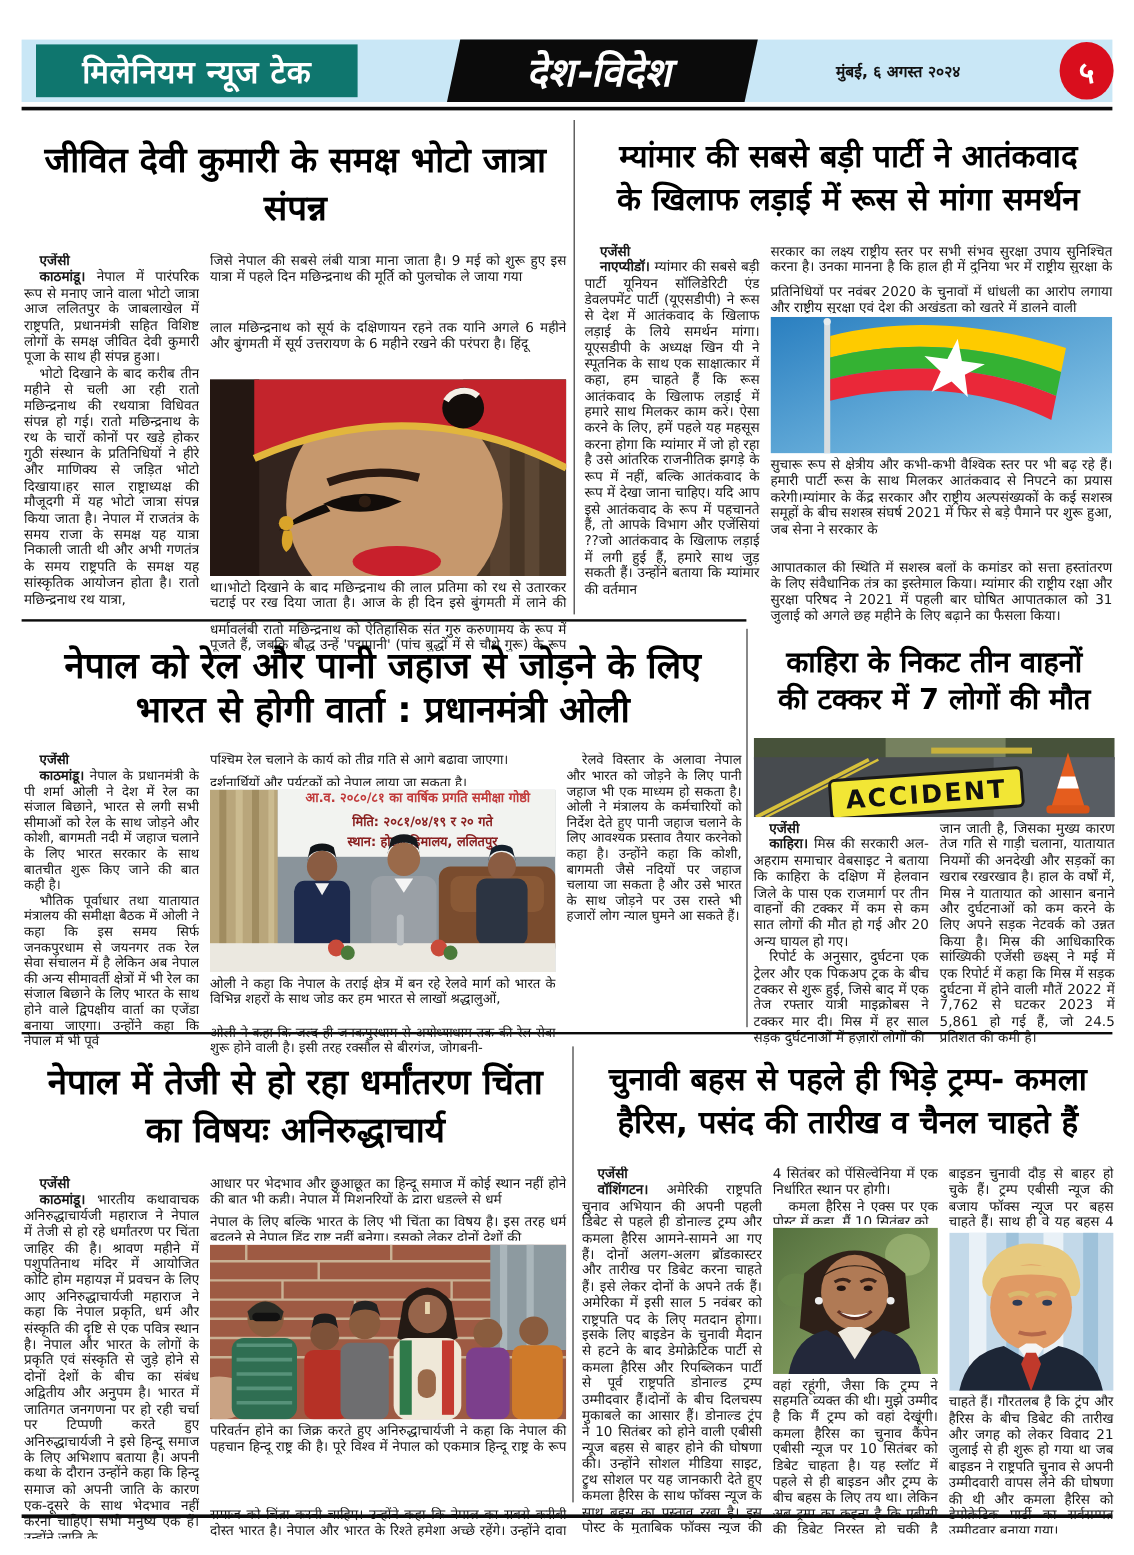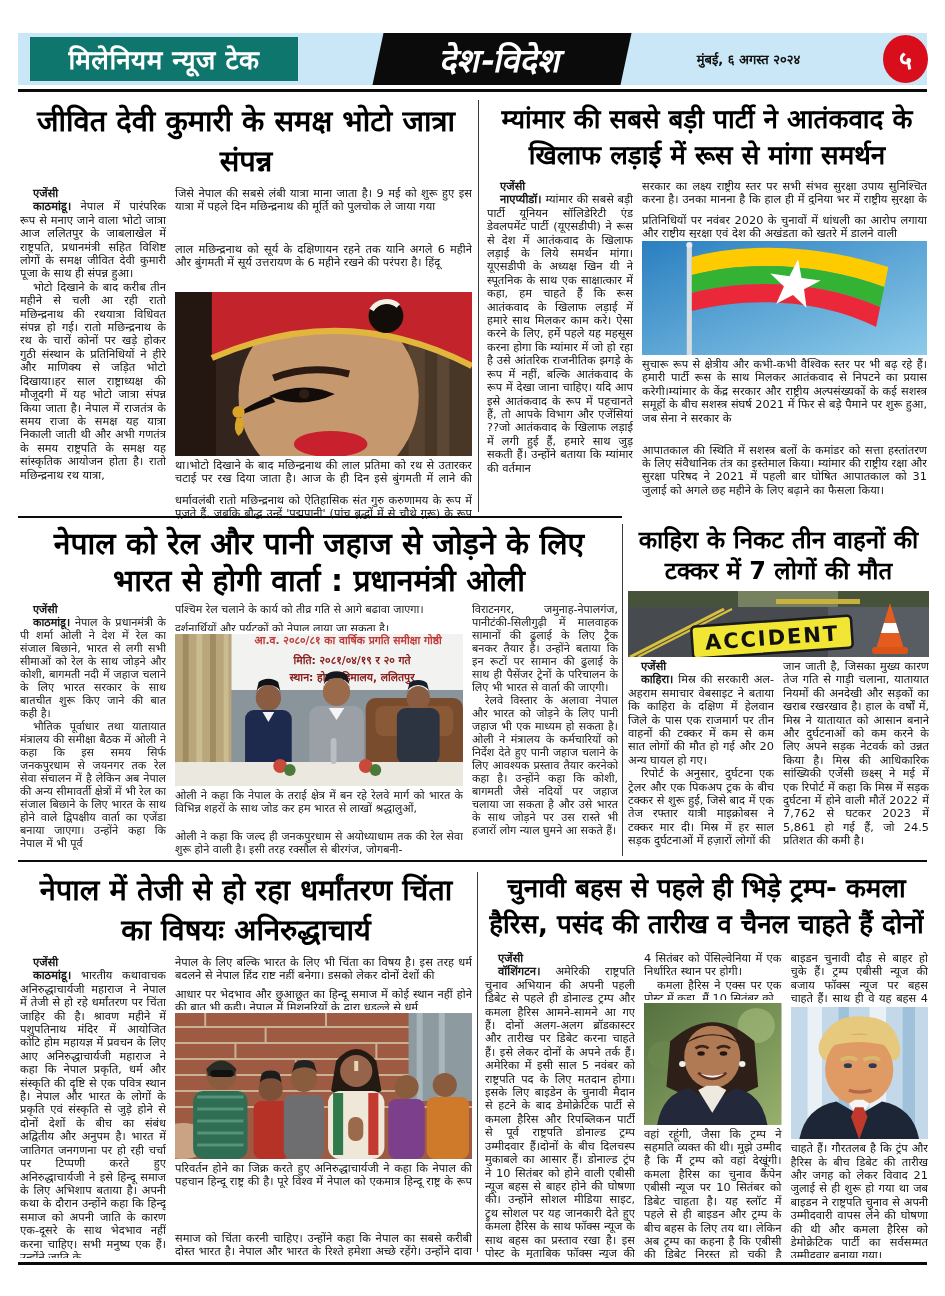--- a/index.html
+++ b/index.html
@@ -11,21 +11,21 @@
   #masthead-box{left:30px;top:37px;width:268px;height:44px;background:#0f766e;display:flex;align-items:center;justify-content:center;}
   #masthead-box .t{color:#fff;font-weight:bold;font-size:26px;letter-spacing:.5px;white-space:nowrap;}
   #section-band{left:378px;top:33px;width:248px;height:52px;background:#0b0b0b;transform:skewX(-12deg);display:flex;align-items:center;justify-content:center;}
   #section-band .t{color:#fff;font-weight:bold;font-size:33px;white-space:nowrap;}
   #edition-date{left:636px;top:33px;width:225px;height:52px;display:flex;align-items:center;justify-content:center;font-weight:bold;font-size:13px;}
   #page-circle{left:883px;top:35px;width:45px;height:48px;background:#d90e1d;border-radius:50%;display:flex;align-items:center;justify-content:center;color:#fff;font-weight:bold;font-size:25px;}
   .hrule{background:#0b0b0b;}
   .vrule{width:1px;background:#3a3a3a;}
   
   .article{position:absolute;}
-  .hl{font-weight:bold;text-align:center;color:#000;margin:4px;overflow:hidden;}
+  .hl{font-weight:bold;text-align:center;color:#000;margin:16px;overflow:hidden;}
   .body-cols{display:flex;gap:9px;text-align:justify;font-size:11.3px;line-height:13.4px;color:#161616;}
   .body-cols.sm{font-size:11px;line-height:13px;}
   .col{overflow:hidden;}
   .fix146{flex:0 0 146px;}
   .fix150{flex:0 0 150px;}
   .grow{flex:1 1 auto;min-width:0;}
   .pair{display:flex;flex-direction:column;}
   .pair-row{display:flex;gap:9px;overflow:hidden;flex-direction:column;}
   .pcol{flex:1 1 0;overflow:hidden;}
   p{margin:0;text-indent:13px;}
@@ -209,21 +209,20 @@
         <div class="pair-row" style="flex:1 1 auto;">
           <div class="pcol">
               <p class="noind">ओली ने कहा कि नेपाल के तराई क्षेत्र में बन रहे रेलवे मार्ग को भारत के विभिन्न शहरों के साथ जोड कर हम भारत से लाखों श्रद्धालुओं,</p>
             </div>
           <div class="pcol">
               <p class="noind">ओली ने कहा कि जल्द ही जनकपुरधाम से अयोध्याधाम तक की रेल सेवा शुरू होने वाली है। इसी तरह रक्सौल से बीरगंज, जोगबनी-</p>
             </div>
         </div>
       </div>
       <div class="col fix146">
-        <p class="noind">विराटनगर, जमुनाह-नेपालगंज, पानीटंकी-सिलीगुढ़ी में मालवाहक सामानों की ढुलाई के लिए ट्रैक बनकर तैयार है। उन्होंने बताया कि इन रूटों पर सामान की ढुलाई के साथ ही पैसेंजर ट्रेनों के परिचालन के लिए भी भारत से वार्ता की जाएगी।</p>
         <p>रेलवे विस्तार के अलावा नेपाल और भारत को जोड़ने के लिए पानी जहाज भी एक माध्यम हो सकता है। ओली ने मंत्रालय के कर्मचारियों को निर्देश देते हुए पानी जहाज चलाने के लिए आवश्यक प्रस्ताव तैयार करनेको कहा है। उन्होंने कहा कि कोशी, बागमती जैसे नदियों पर जहाज चलाया जा सकता है और उसे भारत के साथ जोड़ने पर उस रास्ते भी हजारों लोग न्याल घुमने आ सकते हैं।</p>
       </div>
     </div>
   </div>
 
   <div class="article" style="left:628px;top:521px;width:301px;">
     <h1 class="hl" style="font-size:24px;line-height:31px;height:62px;">काहिरा के निकट तीन वाहनों की टक्कर में 7 लोगों की मौत</h1>
     <div class="photo" style="height:66px;margin-top:4px;">
       <svg width="100%" height="100%" viewBox="0 0 301 66" preserveAspectRatio="none">
         <rect width="301" height="18" fill="#47523a"></rect>
@@ -257,24 +256,24 @@
   <div class="article" style="left:20px;top:866px;width:452px;">
     <h1 class="hl" style="font-size:29px;line-height:40px;height:82px;">नेपाल में तेजी से हो रहा धर्मांतरण चिंता का विषयः अनिरुद्धाचार्य</h1>
     <div class="body-cols" style="height:302px;margin-top:3px;">
       <div class="col fix146">
         <p class="agency">एजेंसी</p>
         <p><span class="dl">काठमांडू।</span> <span>भारतीय कथावाचक अनिरुद्धाचार्यजी महाराज ने नेपाल में तेजी से हो रहे धर्मांतरण पर चिंता जाहिर की है। श्रावण महीने में पशुपतिनाथ मंदिर में आयोजित कोटि होम महायज्ञ में प्रवचन के लिए आए अनिरुद्धाचार्यजी महाराज ने कहा कि नेपाल प्रकृति, धर्म और संस्कृति की दृष्टि से एक पवित्र स्थान है। नेपाल और भारत के लोगों के प्रकृति एवं संस्कृति से जुड़े होने से दोनों देशों के बीच का संबंध अद्वितीय और अनुपम है।  भारत में जातिगत जनगणना पर हो रही चर्चा पर टिप्पणी करते हुए अनिरुद्धाचार्यजी ने इसे हिन्दू समाज के लिए अभिशाप बताया है। अपनी कथा के दौरान उन्होंने कहा कि हिन्दू समाज को अपनी जाति के कारण एक-दूसरे के साथ भेदभाव नहीं करना चाहिए। सभी मनुष्य एक हैं। उन्होंने जाति के</span></p>
       </div>
       <div class="pair grow">
         <div class="pair-row" style="height:54px;">
           <div class="pcol">
+              <p class="noind">आधार पर भेदभाव और छुआछूत का हिन्दू समाज में कोई स्थान नहीं होने की बात भी कही।  नेपाल में मिशनरियों के द्वारा धड़ल्ले से धर्म</p>
+            </div>
+          <div class="pcol">
               <p class="noind">नेपाल के लिए बल्कि भारत के लिए भी चिंता का विषय है। इस तरह धर्म बदलने से नेपाल हिंदू राष्ट्र नहीं बनेगा। इसको लेकर दोनों देशों की</p>
-            </div>
-          <div class="pcol">
-              <p class="noind">आधार पर भेदभाव और छुआछूत का हिन्दू समाज में कोई स्थान नहीं होने की बात भी कही।  नेपाल में मिशनरियों के द्वारा धड़ल्ले से धर्म</p>
             </div>
         </div>
         <div class="photo" style="height:146px;">
           <svg width="100%" height="100%" viewBox="0 0 295 146" preserveAspectRatio="none">
             <rect width="295" height="146" fill="#9e5a43"></rect>
             <g stroke="#c9b194" stroke-width="2">
               <line x1="0" y1="14" x2="295" y2="14"></line>
                 <line x1="0" y1="30" x2="295" y2="30"></line>
               <line x1="0" y1="46" x2="295" y2="46"></line>
                 <line x1="0" y1="62" x2="295" y2="62"></line>

